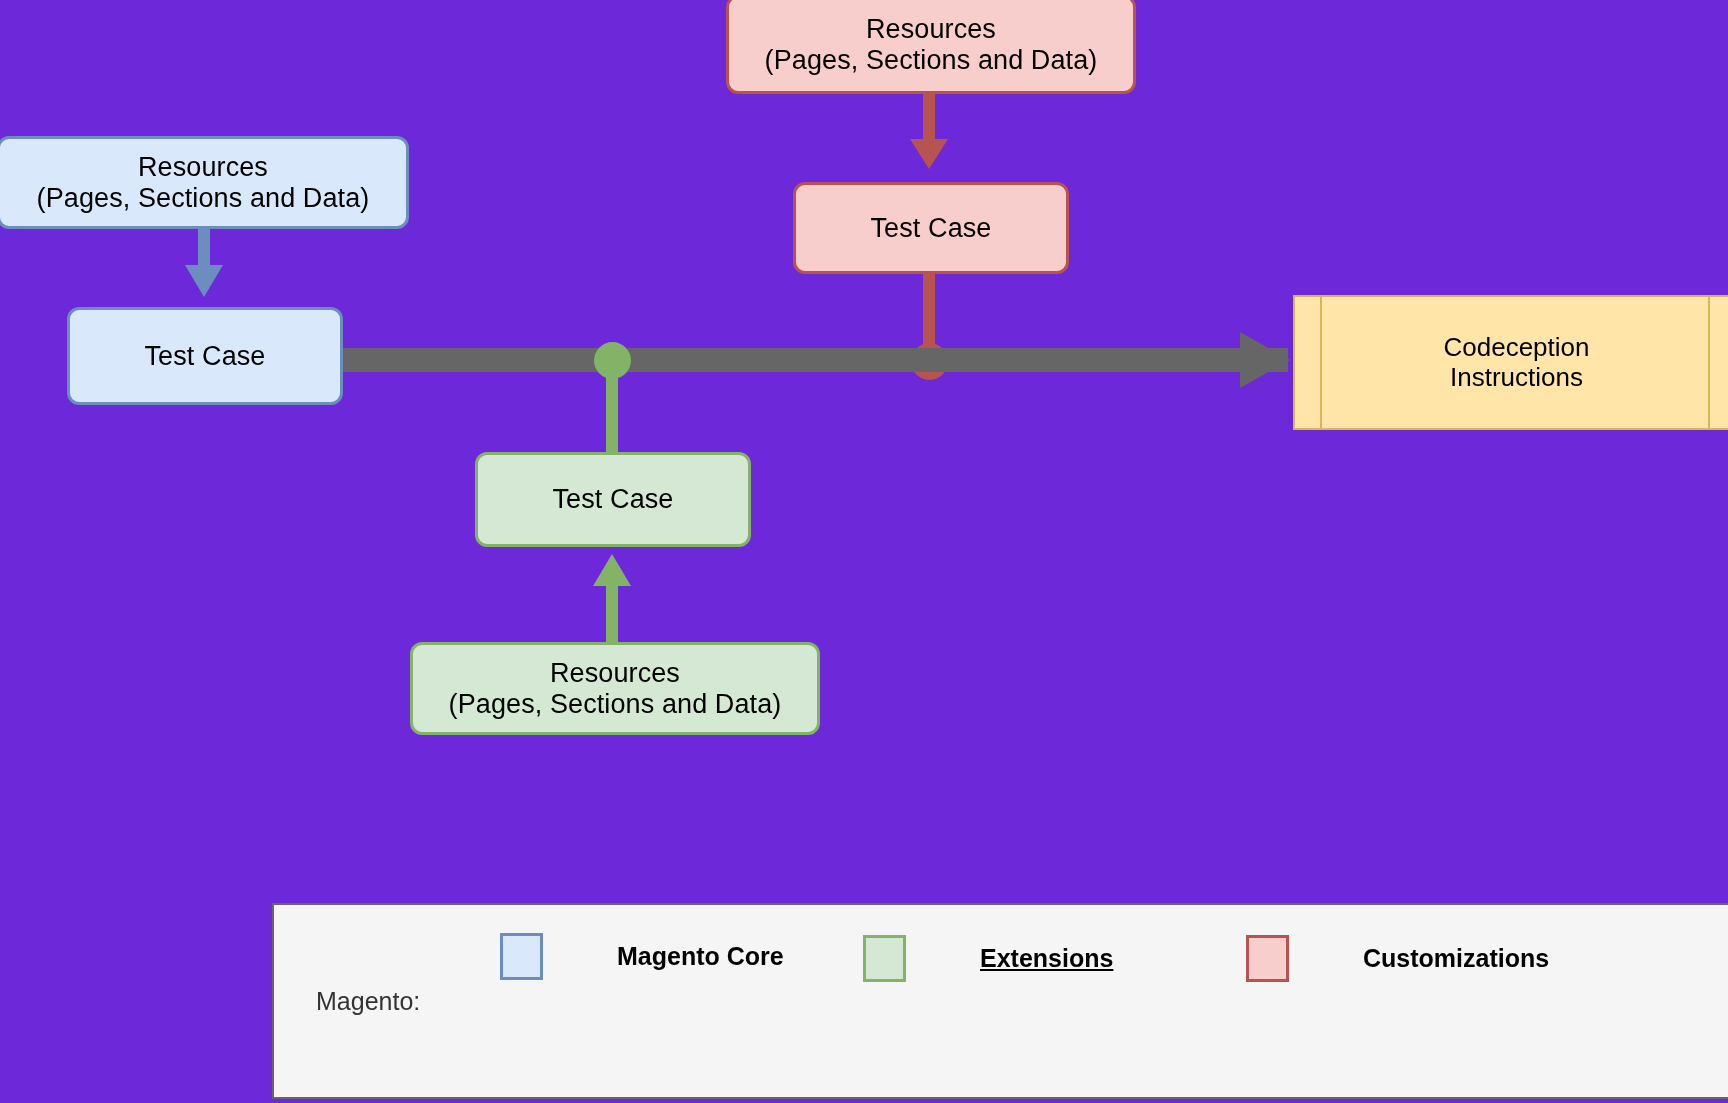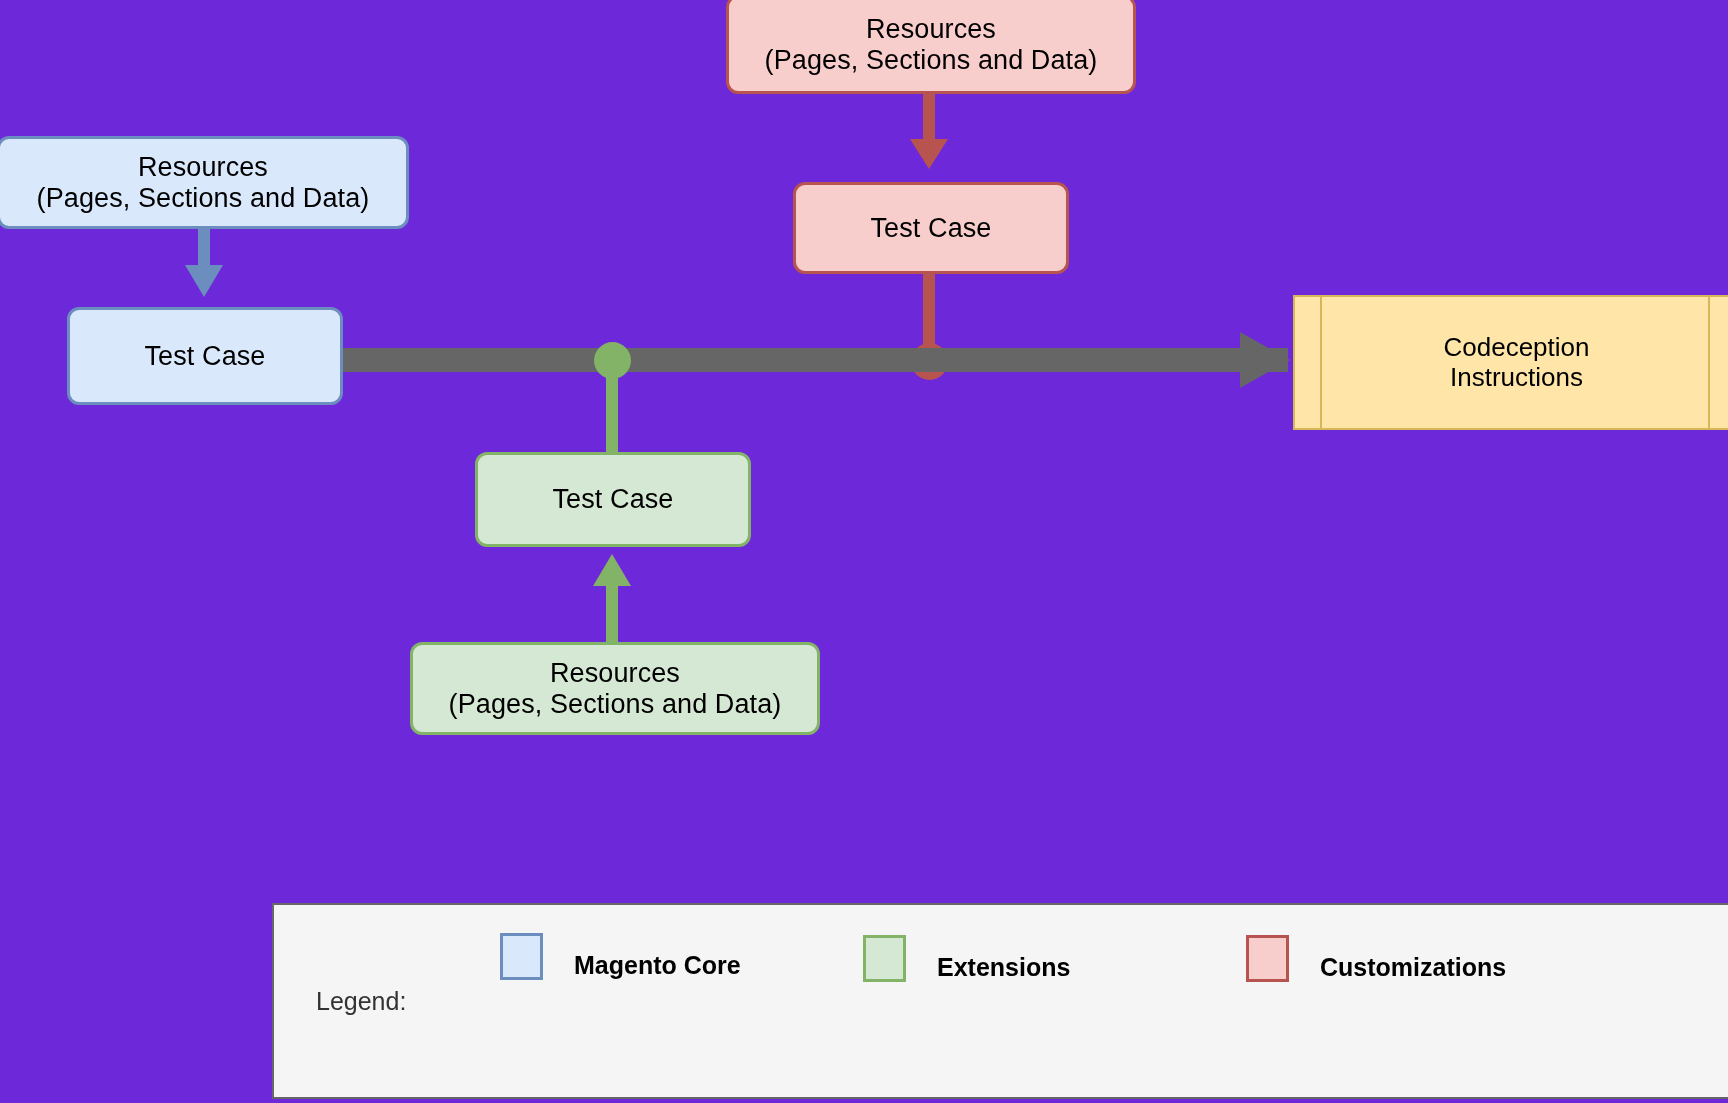--- a/index.html
+++ b/index.html
@@ -101,22 +101,23 @@
     display: flex;
     align-items: center;
   }
   .legend-title {
     font-size: 25px;
     color: #333333;
     margin-left: 42px;
   }
   .legend-entry {
     display: flex;
-    align-items: flex-end;
-    position: absolute;
+    align-items: center;
+    position: absolute;
+    gap: 43px;
   }
   .legend-swatch {
     box-sizing: border-box;
     width: 43px;
     height: 47px;
     border-width: 3px;
     border-style: solid;
     margin-right: 31px;
   }
   .legend-text {
@@ -180,28 +181,28 @@
   </div>
 
   <div class="process-box" style="left:1293px; top:295px; width:447px; height:135px;">
     <span class="pbar" style="left:25px;"></span>
     <span class="pbar" style="right:28px;"></span>
     <span class="process-label">Codeception
 Instructions</span>
   </div>
 
   <div class="legend" style="left:272px; top:903px; width:1458px; height:196px;">
-    <span class="legend-title">Legend:</span>
+    <span class="legend-title">Magento:</span>
 
     <div class="legend-entry" style="left:226px; top:28px;">
       <span class="legend-swatch sw-blue"></span>
       <span class="legend-text">Magento Core</span>
     </div>
 
-    <div class="legend-entry" style="left:589px; top:30px;">
+    <div class="legend-entry" style="left:589px; top:30px;text-decoration:underline;">
       <span class="legend-swatch sw-green"></span>
       <span class="legend-text">Extensions</span>
     </div>
 
     <div class="legend-entry" style="left:954px; top:30px;padding-left:18px;">
       <span class="legend-swatch sw-red"></span>
       <span class="legend-text">Customizations</span>
     </div>
   </div>
 

